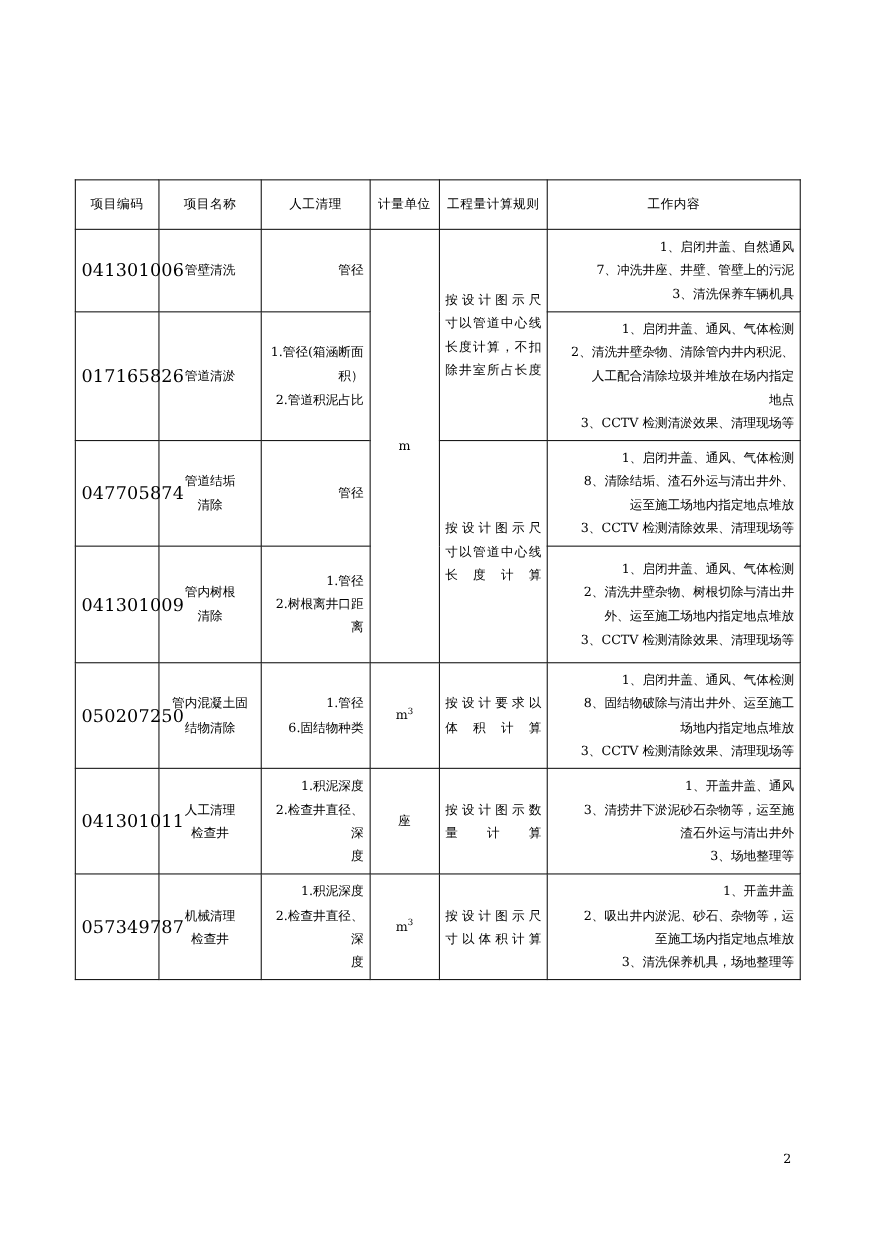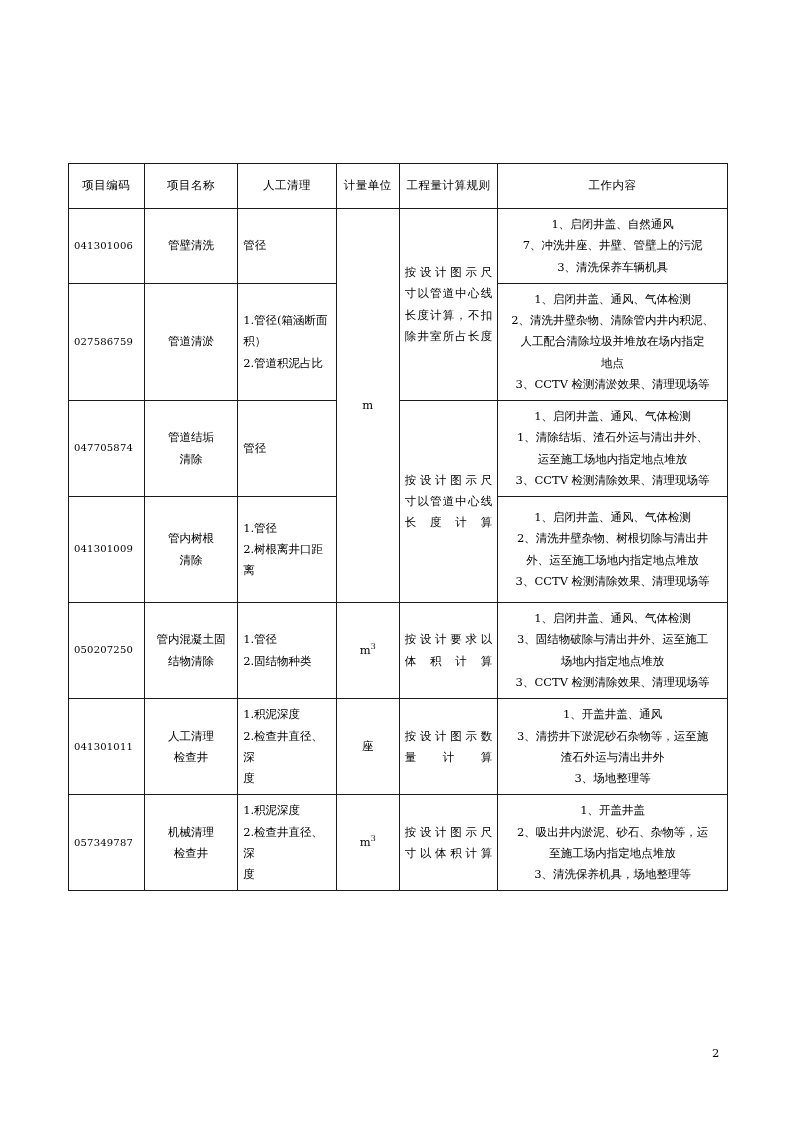--- a/index.html
+++ b/index.html
@@ -54,41 +54,41 @@
   
   .hdr td {
     text-align: center;
     height: 34px;
     vertical-align: middle;
     letter-spacing: 0.5px;
   }
 
   
   .cell-code {
-    text-align: left;
+    text-align: center;
     letter-spacing: 0.2px;
-    font-size: 10px;
+    font-size: 16px;
   }
   .cell-name {
     text-align: center;
   }
   .cell-feat {
-    text-align: left;
+    text-align: right;
     vertical-align: middle;
   }
   .cell-unit {
     text-align: center;
     vertical-align: middle;
   }
   .cell-rule {
     text-align: center;
     vertical-align: middle;
   }
   .cell-work {
-    text-align: center;
+    text-align: right;
     vertical-align: middle;
     padding-left: 7px;
     padding-right: 4px;
   }
 
   .cell-work .wline,
   .cell-feat .fline,
   .cell-name .nline {
     display: block;
     white-space: normal;
@@ -167,21 +167,21 @@
           <span class="rline">除井室所占长度</span>
         </td>
         <td class="cell-work">
           <span class="wline">1、启闭井盖、自然通风</span>
           <span class="wline">7、冲洗井座、井壁、管壁上的污泥</span>
           <span class="wline">3、清洗保养车辆机具</span>
         </td>
       </tr>
 
       <tr class="r2">
-        <td class="cell-code">027586759</td>
+        <td class="cell-code">017165826</td>
         <td class="cell-name">
           <span class="nline">管道清淤</span>
         </td>
         <td class="cell-feat">
           <span class="fline">1.管径(箱涵断面</span>
           <span class="fline">积）</span>
           <span class="fline">2.管道积泥占比</span>
         </td>
         <td class="cell-work">
           <span class="wline">1、启闭井盖、通风、气体检测</span>
@@ -201,21 +201,21 @@
         <td class="cell-feat">
           <span class="fline">管径</span>
         </td>
         <td class="cell-rule" rowspan="2">
           <span class="rline">按设计图示尺</span>
           <span class="rline">寸以管道中心线</span>
           <span class="rline">长度计算</span>
         </td>
         <td class="cell-work">
           <span class="wline">1、启闭井盖、通风、气体检测</span>
-          <span class="wline">1、清除结垢、渣石外运与清出井外、</span>
+          <span class="wline">8、清除结垢、渣石外运与清出井外、</span>
           <span class="wline">运至施工场地内指定地点堆放</span>
           <span class="wline">3、CCTV 检测清除效果、清理现场等</span>
         </td>
       </tr>
 
       <tr class="r4">
         <td class="cell-code">041301009</td>
         <td class="cell-name">
           <span class="nline">管内树根</span>
           <span class="nline">清除</span>
@@ -234,32 +234,32 @@
       </tr>
 
       <tr class="r5">
         <td class="cell-code">050207250</td>
         <td class="cell-name">
           <span class="nline">管内混凝土固</span>
           <span class="nline">结物清除</span>
         </td>
         <td class="cell-feat">
           <span class="fline">1.管径</span>
-          <span class="fline">2.固结物种类</span>
+          <span class="fline">6.固结物种类</span>
         </td>
         <td class="cell-unit">
           <span>m</span><sup>3</sup>
         </td>
         <td class="cell-rule">
           <span class="rline">按设计要求以</span>
           <span class="rline">体积计算</span>
         </td>
         <td class="cell-work">
           <span class="wline">1、启闭井盖、通风、气体检测</span>
-          <span class="wline">3、固结物破除与清出井外、运至施工</span>
+          <span class="wline">8、固结物破除与清出井外、运至施工</span>
           <span class="wline">场地内指定地点堆放</span>
           <span class="wline">3、CCTV 检测清除效果、清理现场等</span>
         </td>
       </tr>
 
       <tr class="r6">
         <td class="cell-code">041301011</td>
         <td class="cell-name">
           <span class="nline">人工清理</span>
           <span class="nline">检查井</span>

